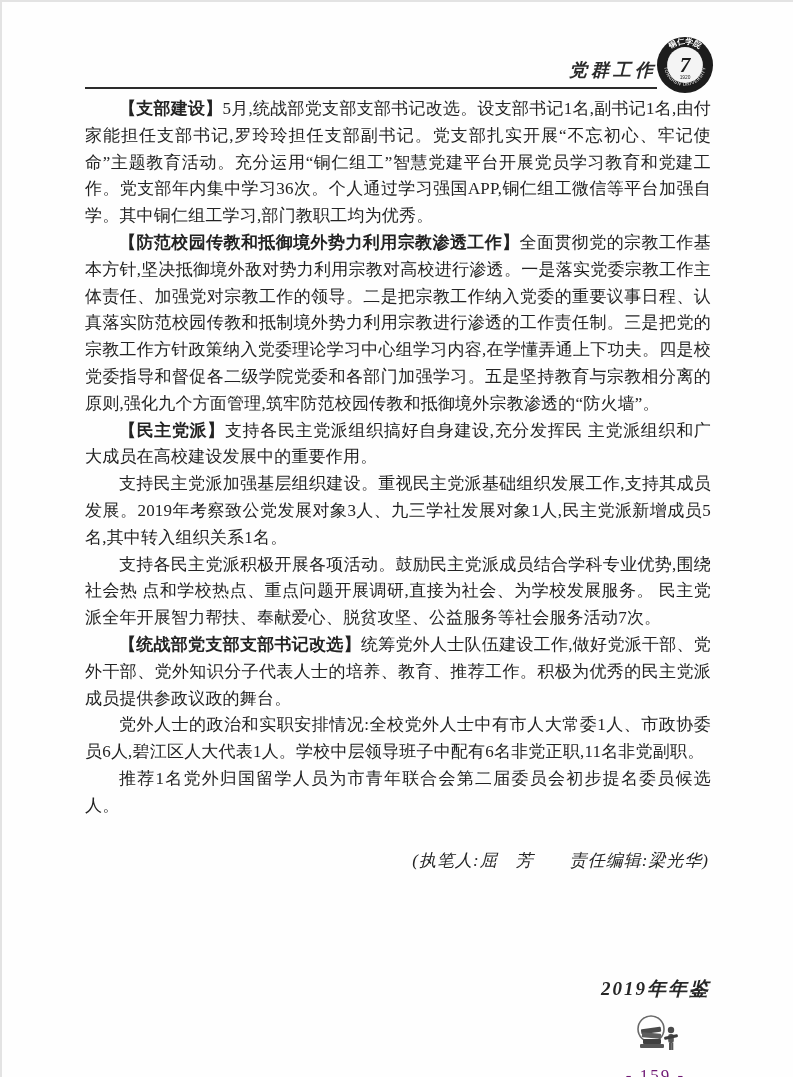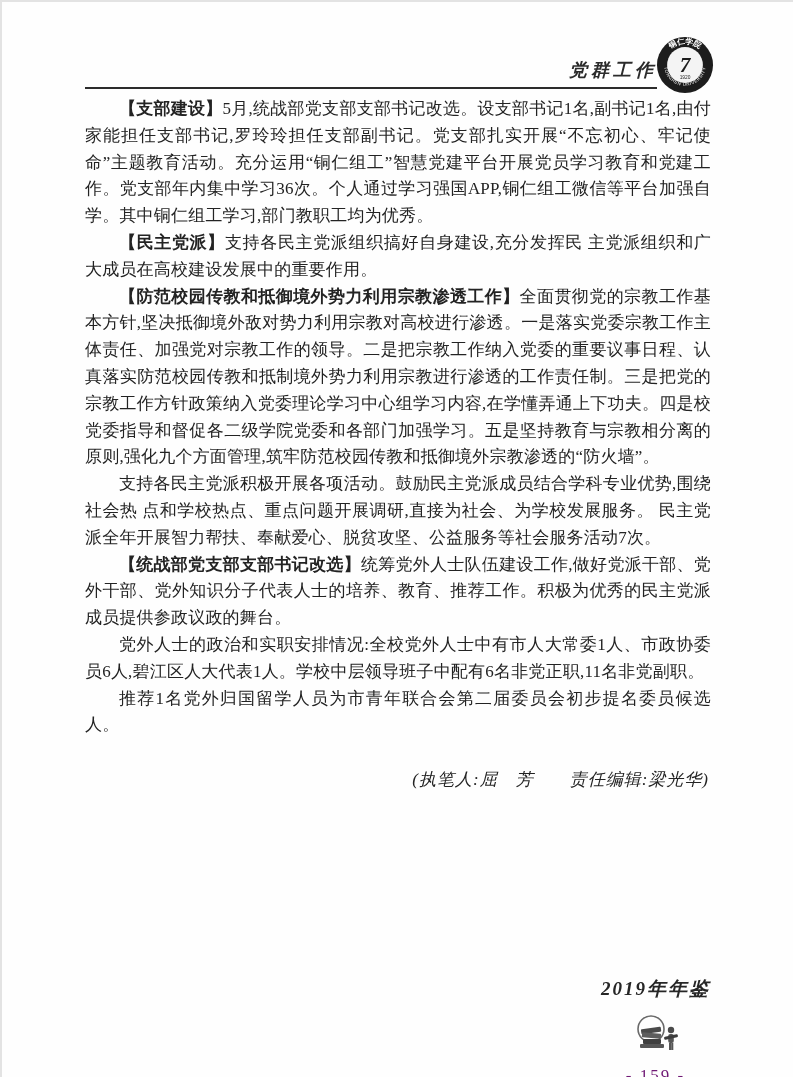--- a/index.html
+++ b/index.html
@@ -87,24 +87,25 @@
       </text>
       <text x="30" y="37.5" font-size="22" font-weight="bold" font-style="italic" text-anchor="middle" fill="#1d1d1d" font-family="Liberation Serif, serif">7</text>
       <text x="30" y="44.5" font-size="5" text-anchor="middle" fill="#1d1d1d" font-family="Liberation Sans, sans-serif">1920</text>
     </svg>
   </div>
 
   <div class="content">
 
     <p class="para"><span class="p-head">【支部建设】</span><span>5月,统战部党支部支部书记改选。设支部书记1名,副书记1名,由付家能担任支部书记,罗玲玲担任支部副书记。党支部扎实开展“不忘初心、牢记使命”主题教育活动。充分运用“铜仁组工”智慧党建平台开展党员学习教育和党建工作。党支部年内集中学习36次。个人通过学习强国APP,铜仁组工微信等平台加强自学。其中铜仁组工学习,部门教职工均为优秀。</span></p>
 
+    <p class="para"><span class="p-head">【防范校园传教和抵御境外势力利用宗教渗透工作】</span><span>全面贯彻党的宗教工作基本方针,坚决抵御境外敌对势力利用宗教对高校进行渗透。一是落实党委宗教工作主体责任、加强党对宗教工作的领导。二是把宗教工作纳入党委的重要议事日程、认真落实防范校园传教和抵制境外势力利用宗教进行渗透的工作责任制。三是把党的宗教工作方针政策纳入党委理论学习中心组学习内容,在学懂弄通上下功夫。四是校党委指导和督促各二级学院党委和各部门加强学习。五是坚持教育与宗教相分离的原则,强化九个方面管理,筑牢防范校园传教和抵御境外宗教渗透的“防火墙”。</span></p>
+
     <p class="para"><span class="p-head">【民主党派】</span><span>支持各民主党派组织搞好自身建设,充分发挥民 主党派组织和广大成员在高校建设发展中的重要作用。</span></p>
 
-    <p class="para"><span class="p-head">【防范校园传教和抵御境外势力利用宗教渗透工作】</span><span>全面贯彻党的宗教工作基本方针,坚决抵御境外敌对势力利用宗教对高校进行渗透。一是落实党委宗教工作主体责任、加强党对宗教工作的领导。二是把宗教工作纳入党委的重要议事日程、认真落实防范校园传教和抵制境外势力利用宗教进行渗透的工作责任制。三是把党的宗教工作方针政策纳入党委理论学习中心组学习内容,在学懂弄通上下功夫。四是校党委指导和督促各二级学院党委和各部门加强学习。五是坚持教育与宗教相分离的原则,强化九个方面管理,筑牢防范校园传教和抵御境外宗教渗透的“防火墙”。</span></p>
-
+    <p class="para"><span>支持民主党派加强基层组织建设。重视民主党派基础组织发展工作,支持其成员发展。2019年考察致公党发展对象3人、九三学社发展对象1人,民主党派新增成员5名,其中转入组织关系1名。</span></p>
 
     <p class="para"><span>支持各民主党派积极开展各项活动。鼓励民主党派成员结合学科专业优势,围绕社会热 点和学校热点、重点问题开展调研,直接为社会、为学校发展服务。 民主党派全年开展智力帮扶、奉献爱心、脱贫攻坚、公益服务等社会服务活动7次。</span></p>
 
     <p class="para"><span class="p-head">【统战部党支部支部书记改选】</span><span>统筹党外人士队伍建设工作,做好党派干部、党外干部、党外知识分子代表人士的培养、教育、推荐工作。积极为优秀的民主党派成员提供参政议政的舞台。</span></p>
 
     <p class="para"><span>党外人士的政治和实职安排情况:全校党外人士中有市人大常委1人、市政协委员6人,碧江区人大代表1人。学校中层领导班子中配有6名非党正职,11名非党副职。</span></p>
 
 
     <p class="para"><span>推荐1名党外归国留学人员为市青年联合会第二届委员会初步提名委员候选人。</span></p>
 

